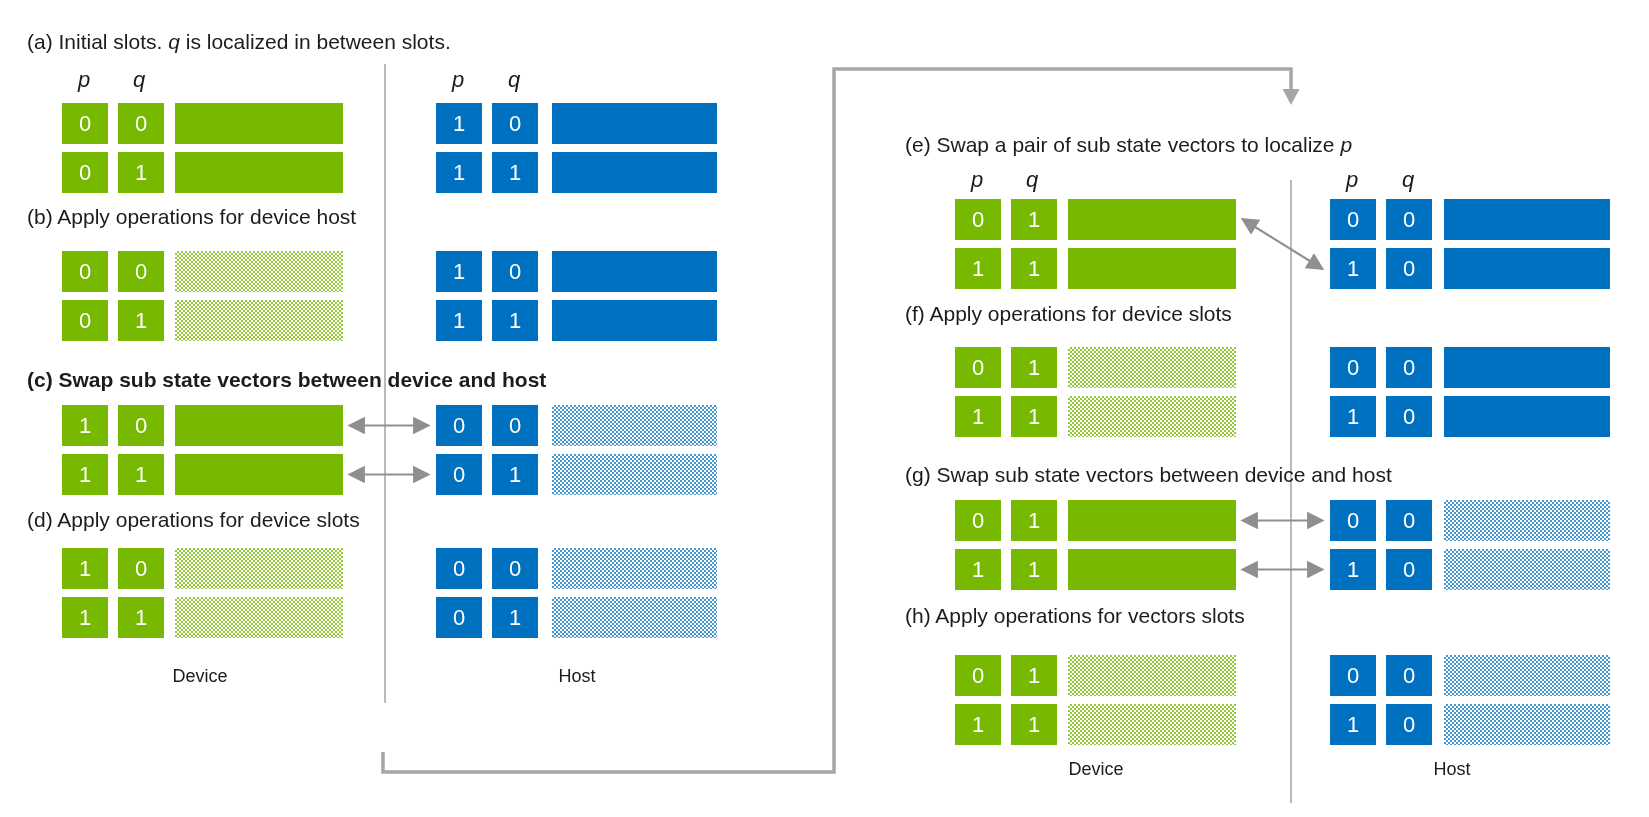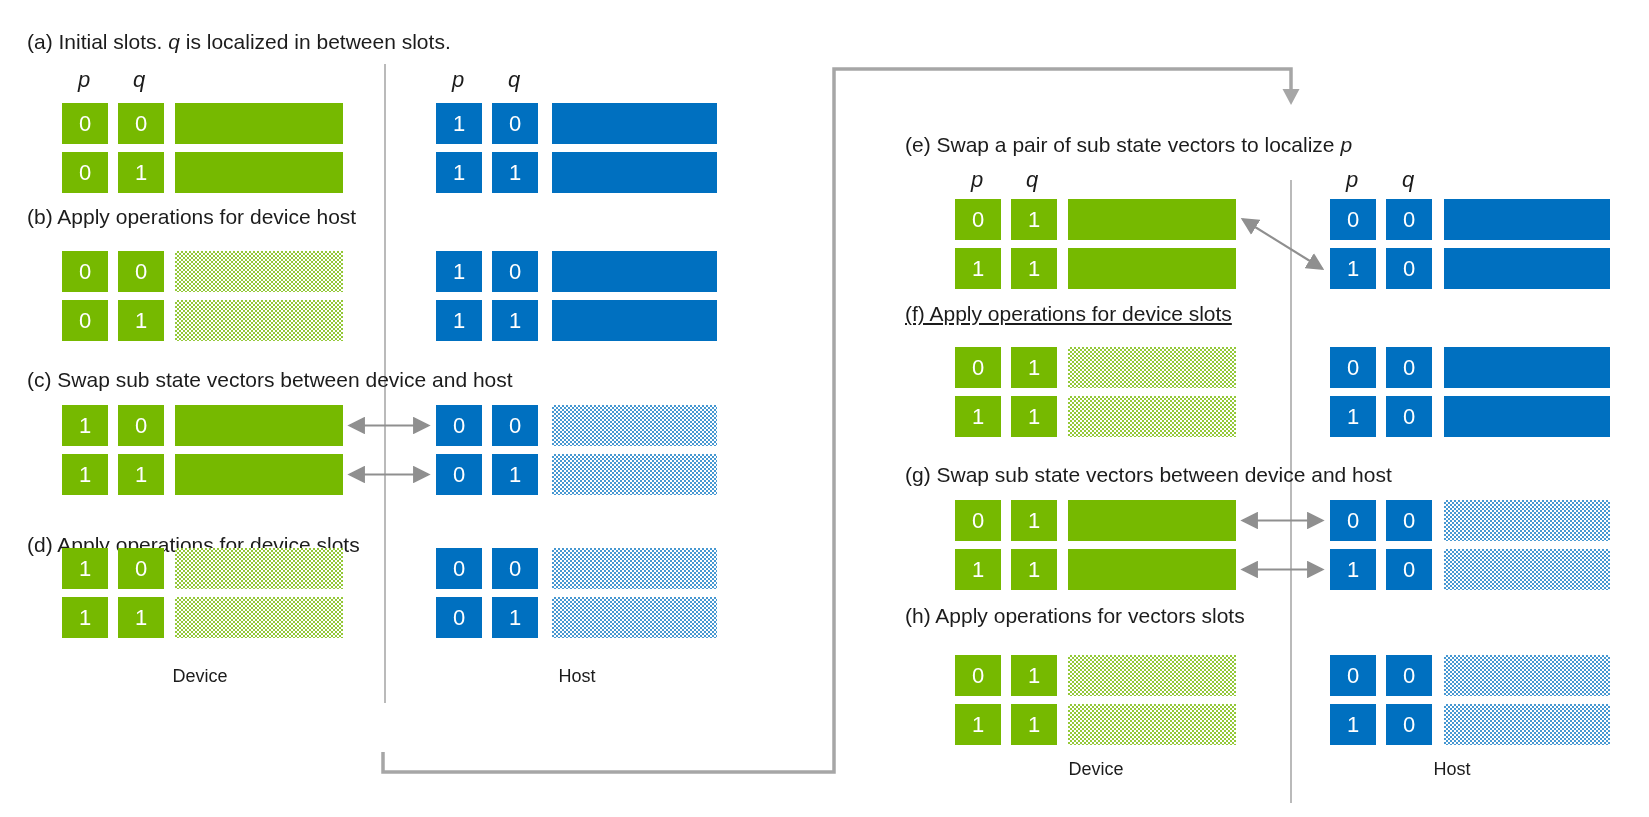--- a/index.html
+++ b/index.html
@@ -83,34 +83,34 @@
       <div class="bar hatched device" style="left: 175px; top: 251px; width: 168px;"></div>
       <div class="cell device" style="left: 62px; top: 300px;">0</div>
       <div class="cell device" style="left: 118px; top: 300px;">1</div>
       <div class="bar hatched device" style="left: 175px; top: 300px; width: 168px;"></div>
       <div class="cell host" style="left: 436px; top: 251px;">1</div>
       <div class="cell host" style="left: 492px; top: 251px;">0</div>
       <div class="bar solid host" style="left: 552px; top: 251px; width: 165px;"></div>
       <div class="cell host" style="left: 436px; top: 300px;">1</div>
       <div class="cell host" style="left: 492px; top: 300px;">1</div>
       <div class="bar solid host" style="left: 552px; top: 300px; width: 165px;"></div>
-      <div class="step-label" style="left: 27px; top: 368px;"><span>(c) Swap sub state vectors between device and host</span></div>
+      <div class="step-label" style="left: 27px; top: 368px; font-weight: bold;"><span>(c) Swap sub state vectors between device and host</span></div>
       <div class="cell device" style="left: 62px; top: 405px;">1</div>
       <div class="cell device" style="left: 118px; top: 405px;">0</div>
       <div class="bar solid device" style="left: 175px; top: 405px; width: 168px;"></div>
       <div class="cell device" style="left: 62px; top: 454px;">1</div>
       <div class="cell device" style="left: 118px; top: 454px;">1</div>
       <div class="bar solid device" style="left: 175px; top: 454px; width: 168px;"></div>
       <div class="cell host" style="left: 436px; top: 405px;">0</div>
       <div class="cell host" style="left: 492px; top: 405px;">0</div>
       <div class="bar hatched host" style="left: 552px; top: 405px; width: 165px;"></div>
       <div class="cell host" style="left: 436px; top: 454px;">0</div>
       <div class="cell host" style="left: 492px; top: 454px;">1</div>
       <div class="bar hatched host" style="left: 552px; top: 454px; width: 165px;"></div>
-      <div class="step-label" style="left: 27px; top: 508px; margin-top: 25px;"><span>(d) Apply operations for device slots</span></div>
+      <div class="step-label" style="left: 27px; top: 508px;"><span>(d) Apply operations for device slots</span></div>
       <div class="cell device" style="left: 62px; top: 548px;">1</div>
       <div class="cell device" style="left: 118px; top: 548px;">0</div>
       <div class="bar hatched device" style="left: 175px; top: 548px; width: 168px;"></div>
       <div class="cell device" style="left: 62px; top: 597px;">1</div>
       <div class="cell device" style="left: 118px; top: 597px;">1</div>
       <div class="bar hatched device" style="left: 175px; top: 597px; width: 168px;"></div>
       <div class="cell host" style="left: 436px; top: 548px;">0</div>
       <div class="cell host" style="left: 492px; top: 548px;">0</div>
       <div class="bar hatched host" style="left: 552px; top: 548px; width: 165px;"></div>
       <div class="cell host" style="left: 436px; top: 597px;">0</div>
@@ -126,21 +126,21 @@
       <div class="bar solid device" style="left: 1068px; top: 199px; width: 168px;"></div>
       <div class="cell device" style="left: 955px; top: 248px;">1</div>
       <div class="cell device" style="left: 1011px; top: 248px;">1</div>
       <div class="bar solid device" style="left: 1068px; top: 248px; width: 168px;"></div>
       <div class="cell host" style="left: 1330px; top: 199px;">0</div>
       <div class="cell host" style="left: 1386px; top: 199px;">0</div>
       <div class="bar solid host" style="left: 1444px; top: 199px; width: 166px;"></div>
       <div class="cell host" style="left: 1330px; top: 248px;">1</div>
       <div class="cell host" style="left: 1386px; top: 248px;">0</div>
       <div class="bar solid host" style="left: 1444px; top: 248px; width: 166px;"></div>
-      <div class="step-label" style="left: 905px; top: 302px; text-decoration: underline;"><span>(f) Apply operations for device slots</span></div>
+      <div class="step-label" style="left: 905px; top: 302px;"><span>(f) Apply operations for device slots</span></div>
       <div class="cell device" style="left: 955px; top: 347px;">0</div>
       <div class="cell device" style="left: 1011px; top: 347px;">1</div>
       <div class="bar hatched device" style="left: 1068px; top: 347px; width: 168px;"></div>
       <div class="cell device" style="left: 955px; top: 396px;">1</div>
       <div class="cell device" style="left: 1011px; top: 396px;">1</div>
       <div class="bar hatched device" style="left: 1068px; top: 396px; width: 168px;"></div>
       <div class="cell host" style="left: 1330px; top: 347px;">0</div>
       <div class="cell host" style="left: 1386px; top: 347px;">0</div>
       <div class="bar solid host" style="left: 1444px; top: 347px; width: 166px;"></div>
       <div class="cell host" style="left: 1330px; top: 396px;">1</div>

